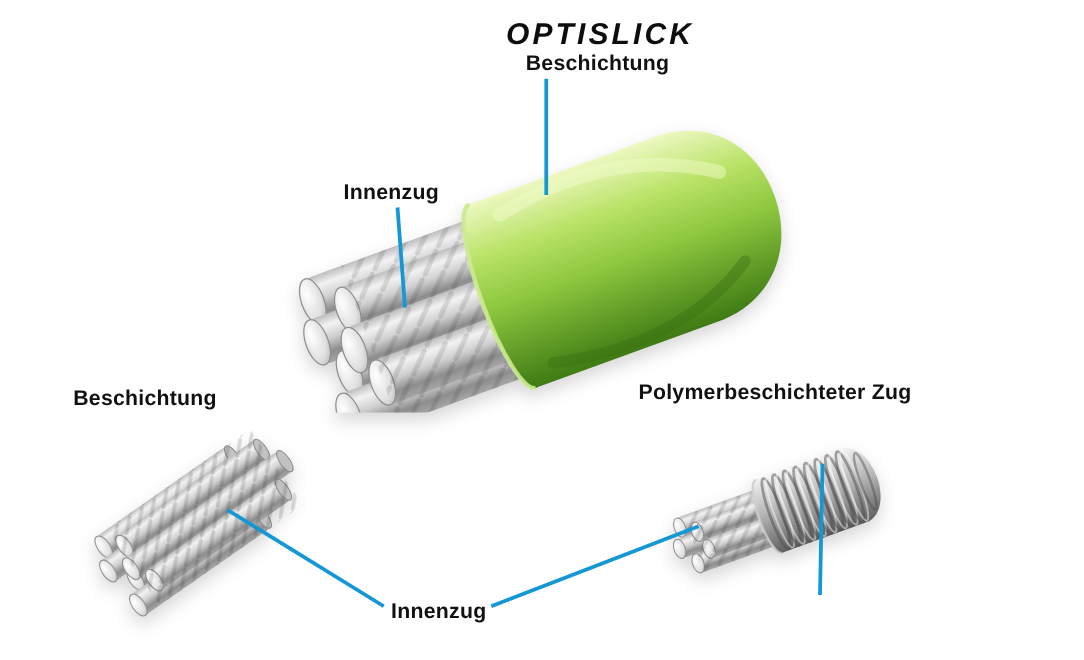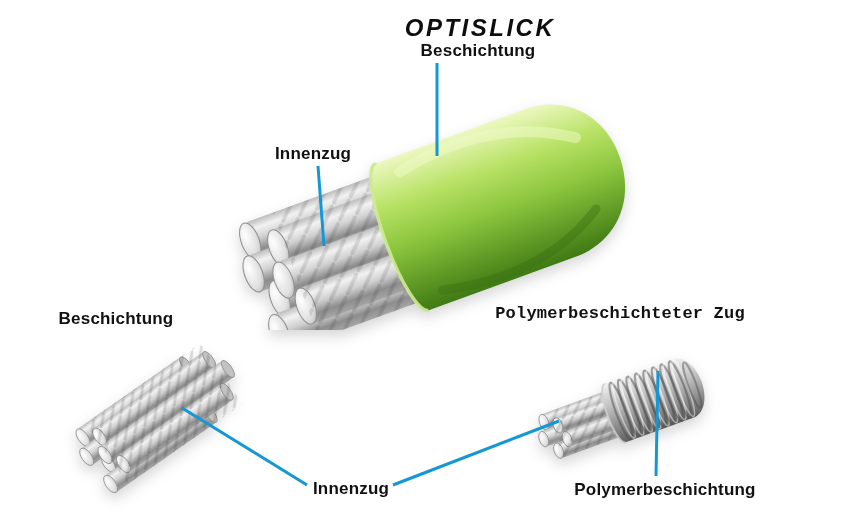--- a/index.html
+++ b/index.html
@@ -183,19 +183,18 @@
   </svg>
 
   <div class="logo" style="left:480px; top:14px;">OPTISLICK</div>
 
   <div class="label" style="left:478px; top:41px;text-align:center;">Beschichtung</div>
 
   <div class="label" style="left:313px; top:144px;">Innenzug</div>
 
   <div class="label" style="left:116px; top:309px;">Beschichtung</div>
 
-  <div class="label" style="left:620px; top:304px;font-family:Liberation Mono, monospace;">Polymerbeschichteter Zug</div>
+  <div class="label" style="left:620px; top:304px;">Polymerbeschichteter Zug</div>
 
   <div class="label" style="left:351px; top:479px;">Innenzug</div>
 
-  <div class="label" style="left:665px; top:480px;">Polymerbeschichtung</div>
 
 </div>
 
 </body></html>

